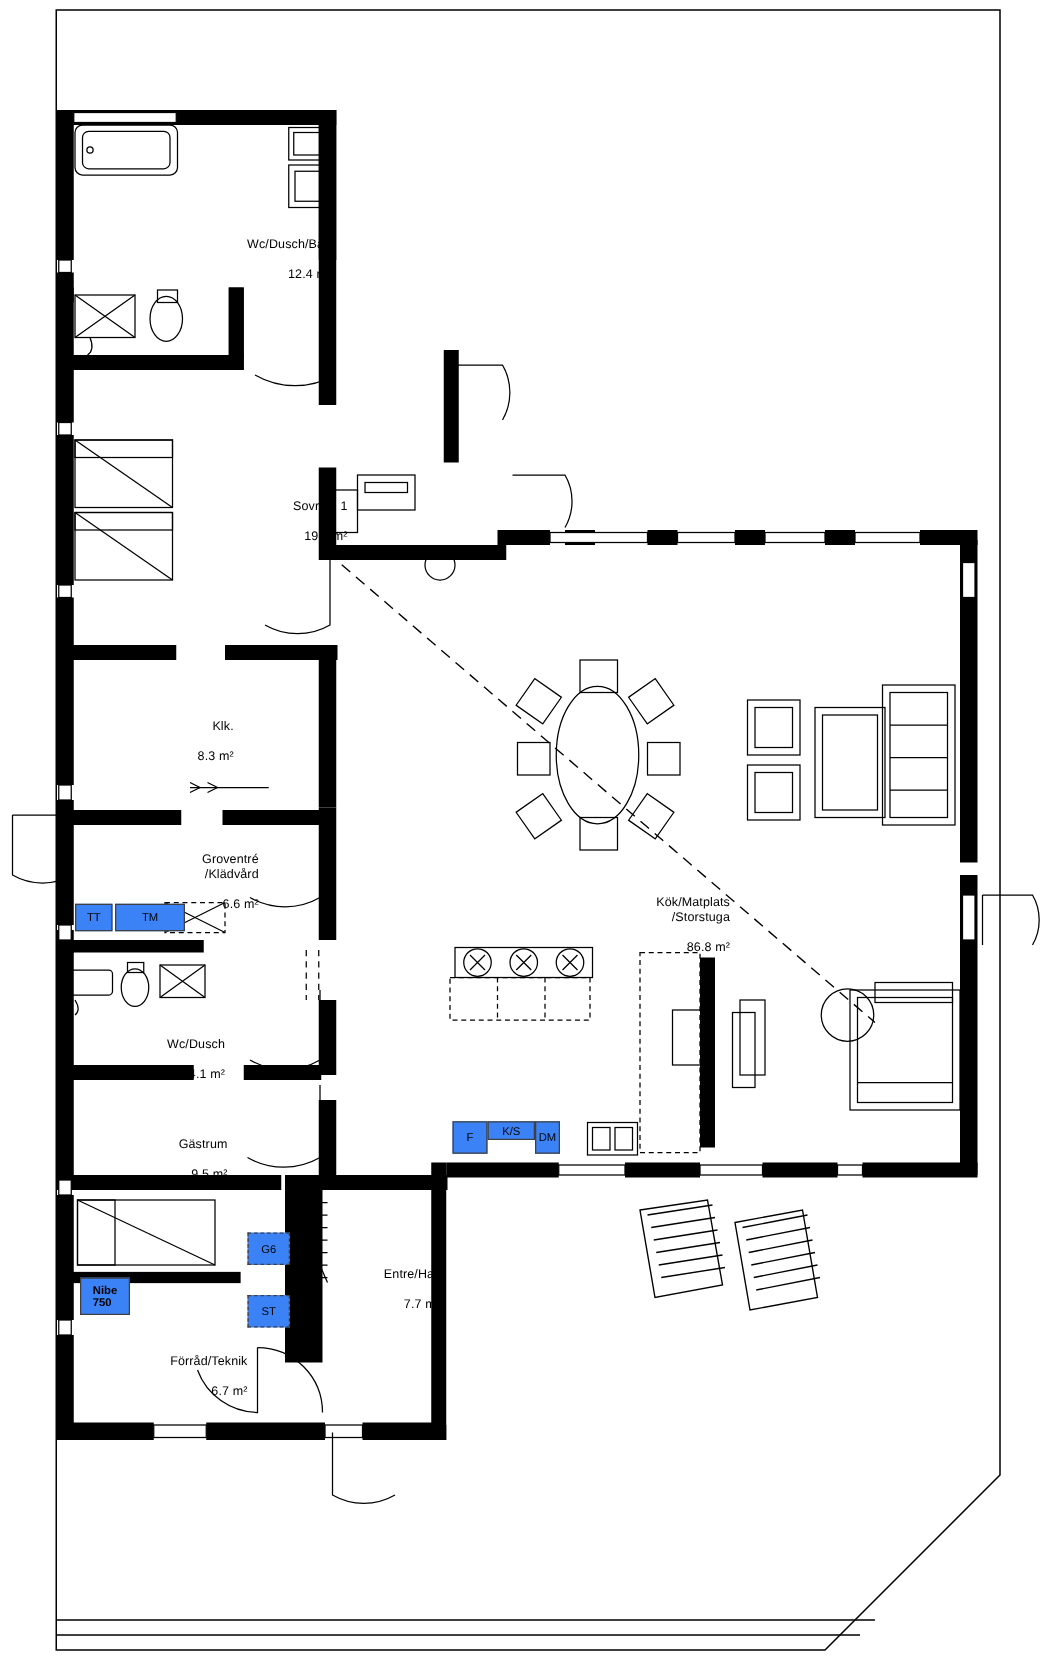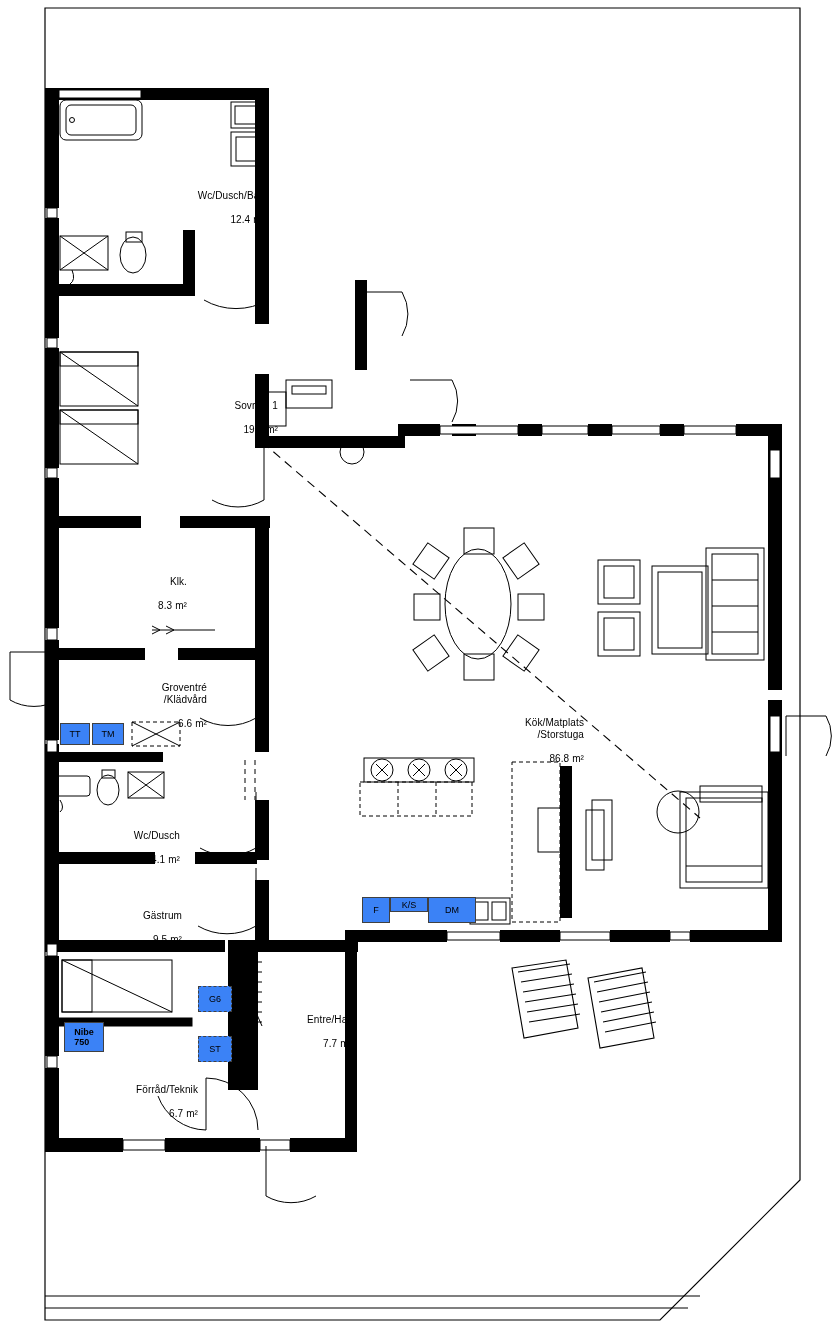--- a/index.html
+++ b/index.html
@@ -324,23 +324,23 @@
     <span>7.7 m²</span>
   </div>
 
   <div class="label" style="left:464px;top:705px;width:120px;">
     <span>Kök/Matplats
 /Storstuga</span><br>
     <span>86.8 m²</span>
   </div>
 
   <div class="smalltag" style="left:60px;top:723px;width:30px;height:22px;">TT</div>
-  <div class="smalltag" style="left:92px;top:723px;width:32px;height:22px;">TM</div>
+  <div class="smalltag" style="left:92px;top:723px;width:56px;height:22px;">TM</div>
   <div class="smalltag" style="left:362px;top:897px;width:28px;height:26px;">F</div>
   <div class="smalltag" style="left:390px;top:897px;width:38px;height:15px;">K/S</div>
-  <div class="smalltag" style="left:428px;top:897px;width:48px;height:26px;">DM</div>
+  <div class="smalltag" style="left:428px;top:897px;width:20px;height:26px;">DM</div>
   <div class="smalltag" style="left:198px;top:986px;width:34px;height:26px;border-style:dashed;">G6</div>
   <div class="smalltag" style="left:198px;top:1036px;width:34px;height:26px;border-style:dashed;text-align:center;">ST</div>
 
   <div class="smalltag" style="left:64px;top:1022px;width:40px;height:30px;flex-direction:column;line-height:10px;white-space:pre-line;font-weight:bold;">Nibe
 750</div>
 
 </div>
 
 </body></html>

